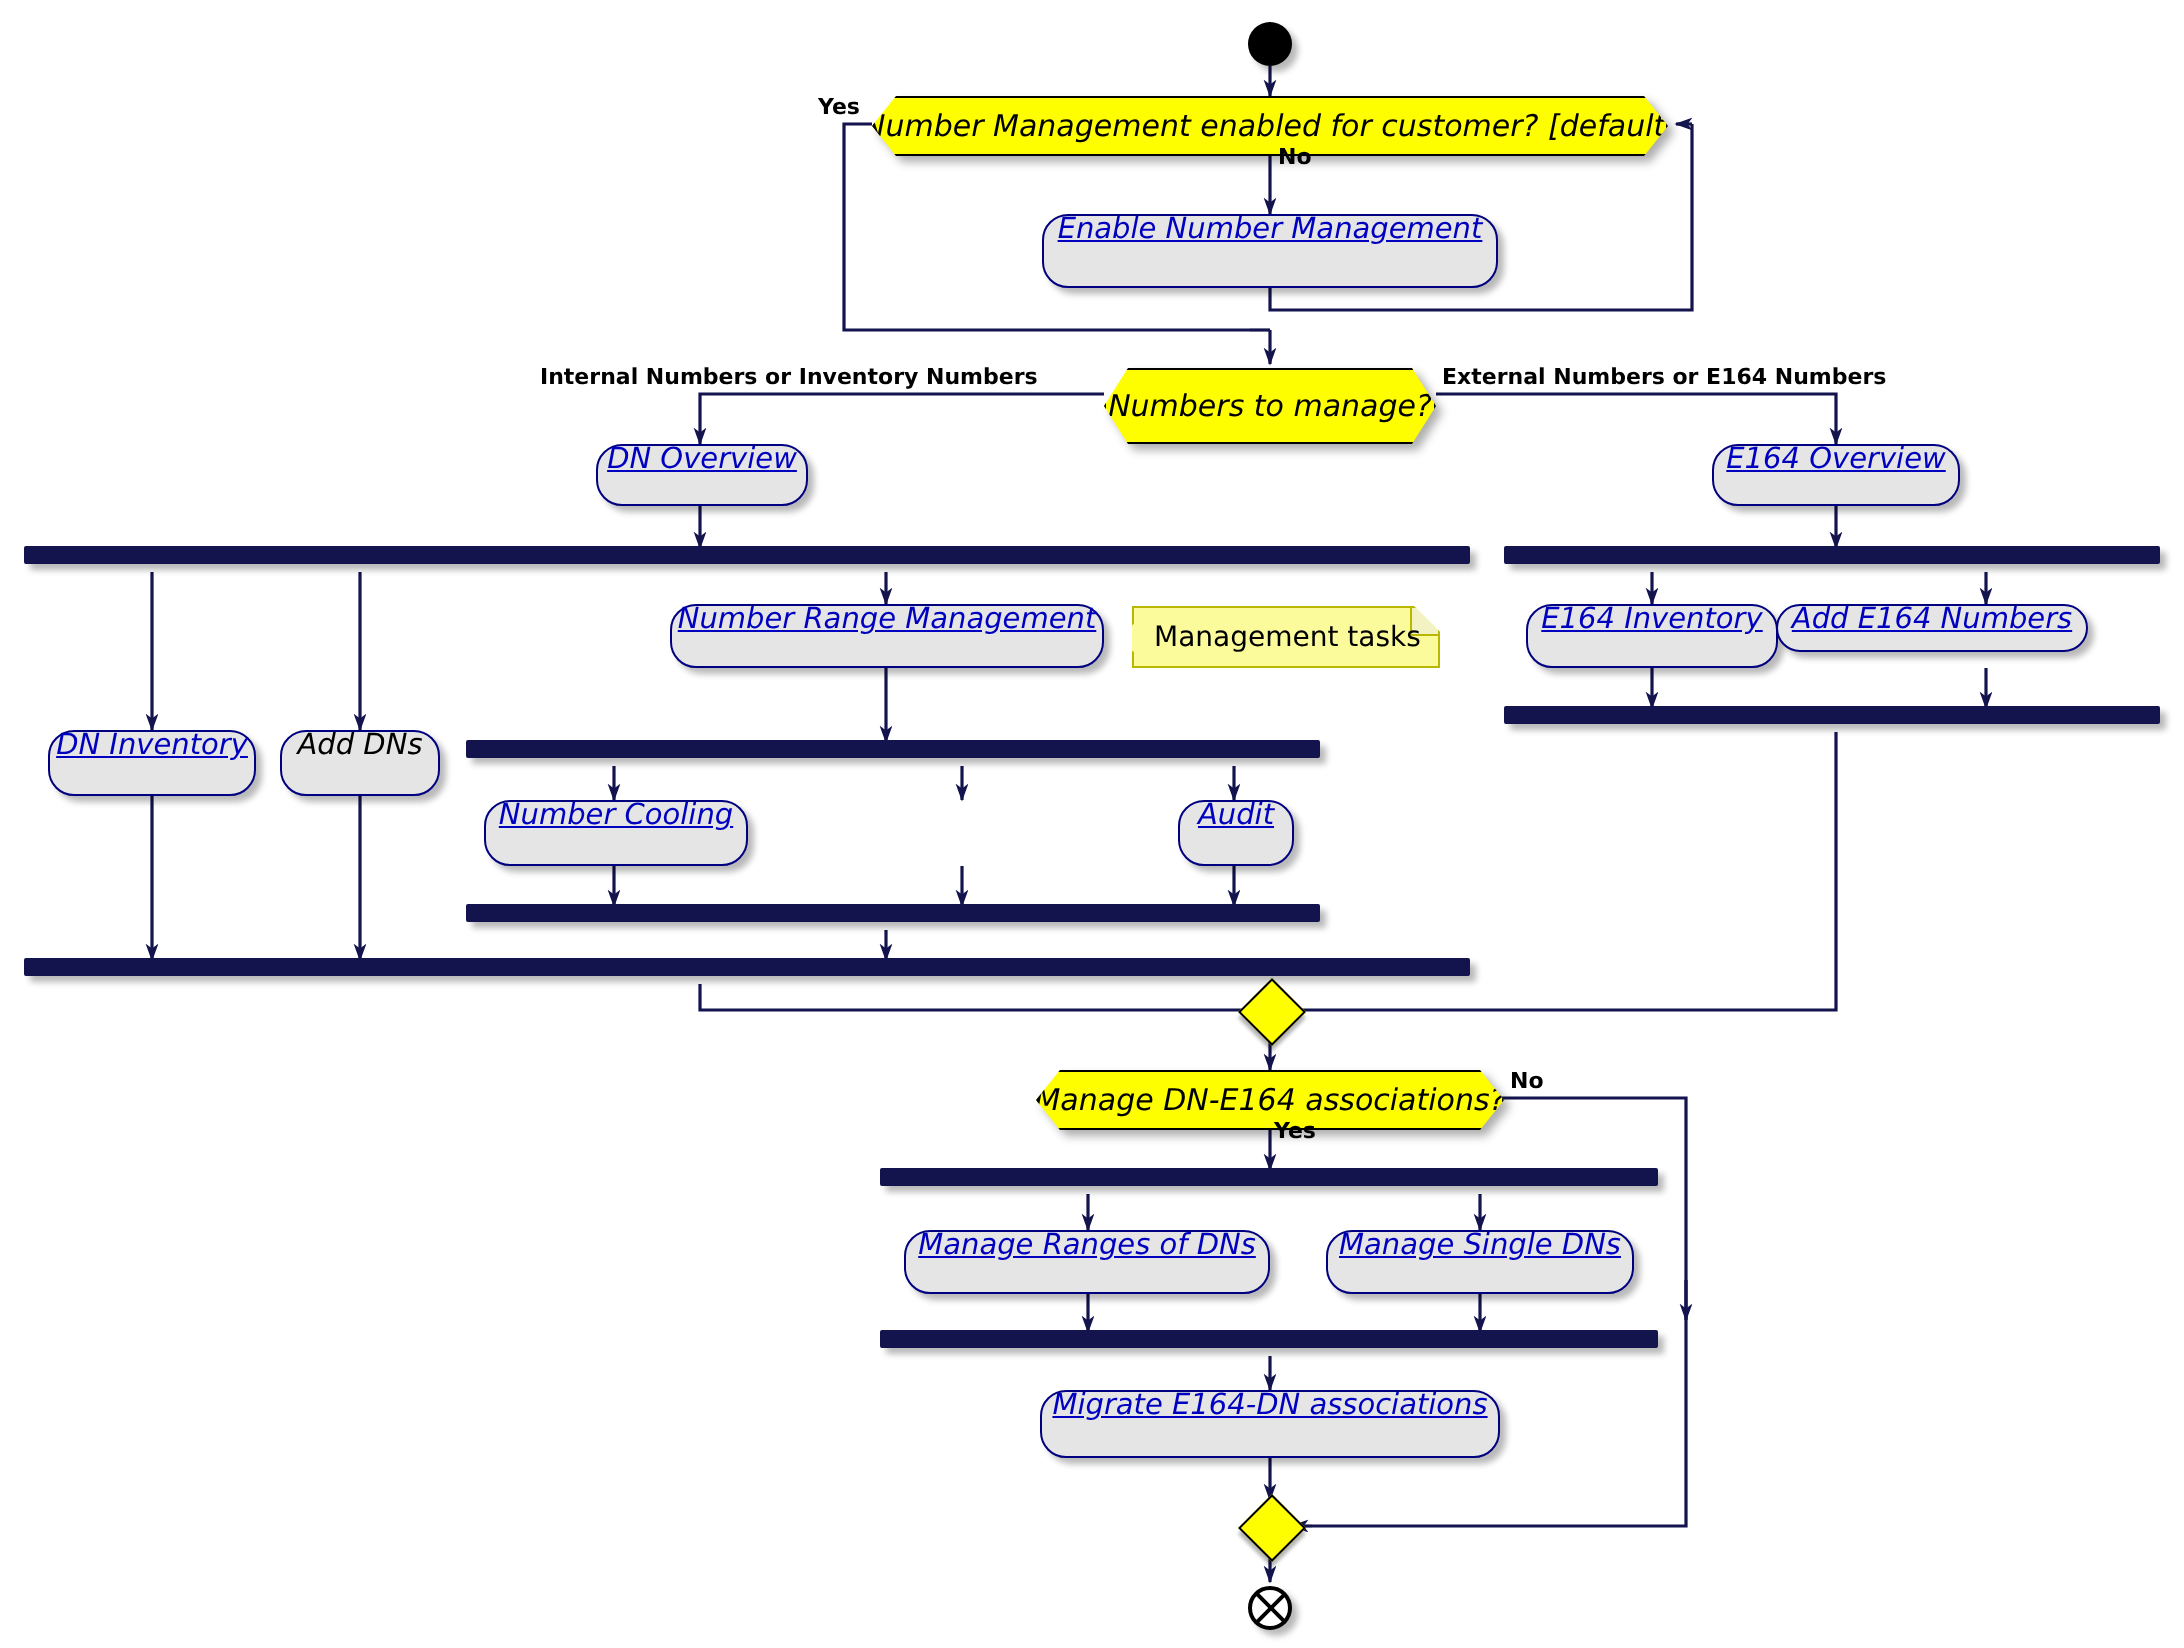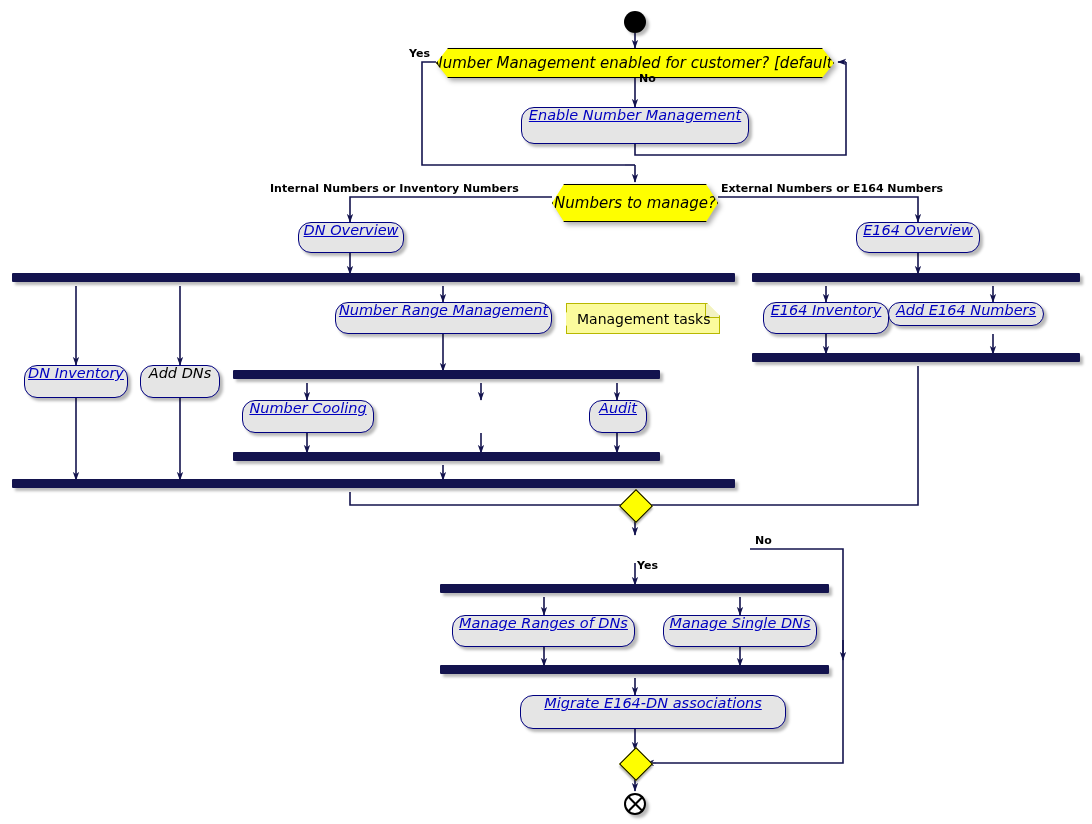--- a/index.html
+++ b/index.html
@@ -344,35 +344,40 @@
   </div>
 
   <div class="act" style="left:888px; top:302px; width:156px; height:24px;">
     <span class="lbl">Add E164 Numbers</span>
   </div>
 
   <div class="bar" style="left:752px; top:353px; width:328px;"></div>
 
   <div class="diamond" style="left:624px; top:494px;"></div>
 
+  <div class="decision" style="left:518px; top:535px; width:234px; height:28px;">
+    <div class="hex">
+      <span class="lbl">Manage DN-E164 associations?</span>
+    </div>
+  </div>
   <div class="edge-label" style="left:755px; top:534px;">No</div>
   <div class="edge-label" style="left:637px; top:559px;">Yes</div>
 
   <div class="bar" style="left:440px; top:584px; width:389px;"></div>
   <div class="bar" style="left:440px; top:665px; width:389px;"></div>
 
   <div class="act" style="left:663px; top:615px; width:154px; height:32px;">
     <span class="lbl">Manage Single DNs</span>
   </div>
 
   <div class="act" style="left:452px; top:615px; width:183px; height:32px;">
     <span class="lbl">Manage Ranges of DNs</span>
   </div>
 
-  <div class="act" style="left:520px; top:695px; width:266px; height:34px;">
+  <div class="act" style="left:520px; top:695px; width:230px; height:34px;">
     <span class="lbl">Migrate E164-DN associations</span>
   </div>
 
   <div class="diamond" style="left:624px; top:752px;"></div>
 
   <div class="end-node" style="left:624px; top:793px;"></div>
 
 </div>
 
 </body></html>

